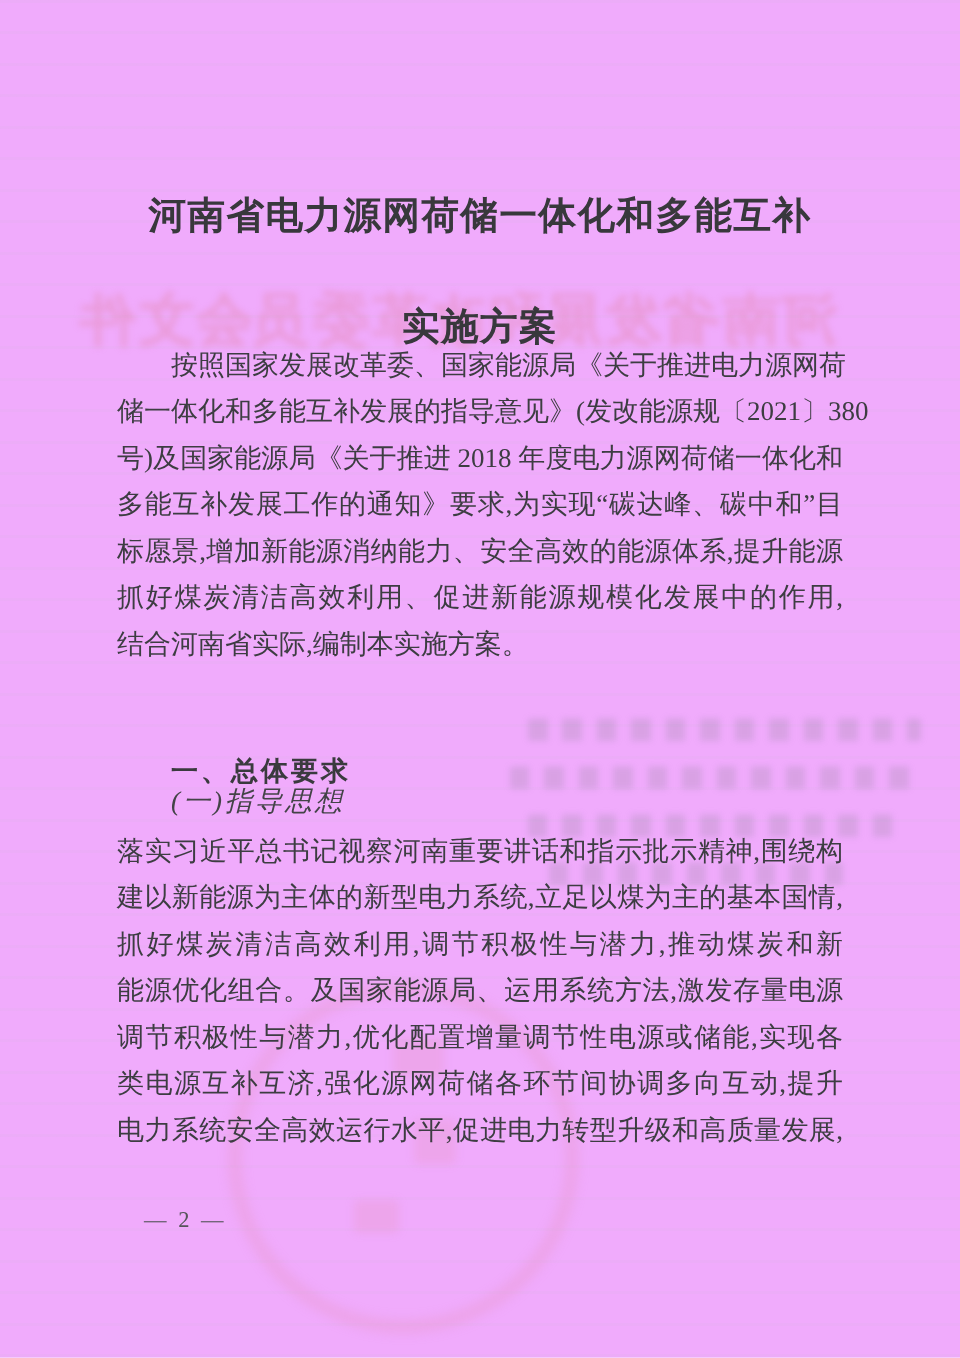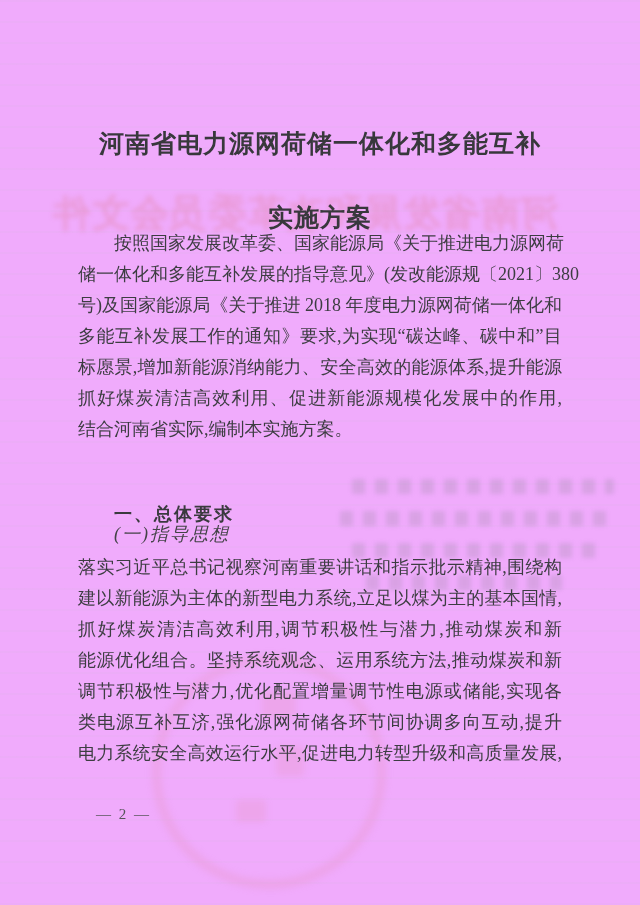--- a/index.html
+++ b/index.html
@@ -154,21 +154,21 @@
     <div class="ln short">结合河南省实际,编制本实施方案。</div>
   </div>
 
   <div class="heading1">一、总体要求</div>
   <div class="heading2">(一)指导思想</div>
 
   <div class="para para-guiding">
     <div class="ln">落实习近平总书记视察河南重要讲话和指示批示精神,围绕构</div>
     <div class="ln">建以新能源为主体的新型电力系统,立足以煤为主的基本国情,</div>
     <div class="ln">抓好煤炭清洁高效利用,调节积极性与潜力,推动煤炭和新</div>
-    <div class="ln">能源优化组合。坚持系统观念、运用系统方法,推动煤炭和新</div>
+    <div class="ln">能源优化组合。及国家能源局、运用系统方法,激发存量电源</div>
     <div class="ln">调节积极性与潜力,优化配置增量调节性电源或储能,实现各</div>
     <div class="ln">类电源互补互济,强化源网荷储各环节间协调多向互动,提升</div>
     <div class="ln">电力系统安全高效运行水平,促进电力转型升级和高质量发展,</div>
   </div>
 
   <div class="page-number">— 2 —</div>
 
 </div>
 
 </body></html>

